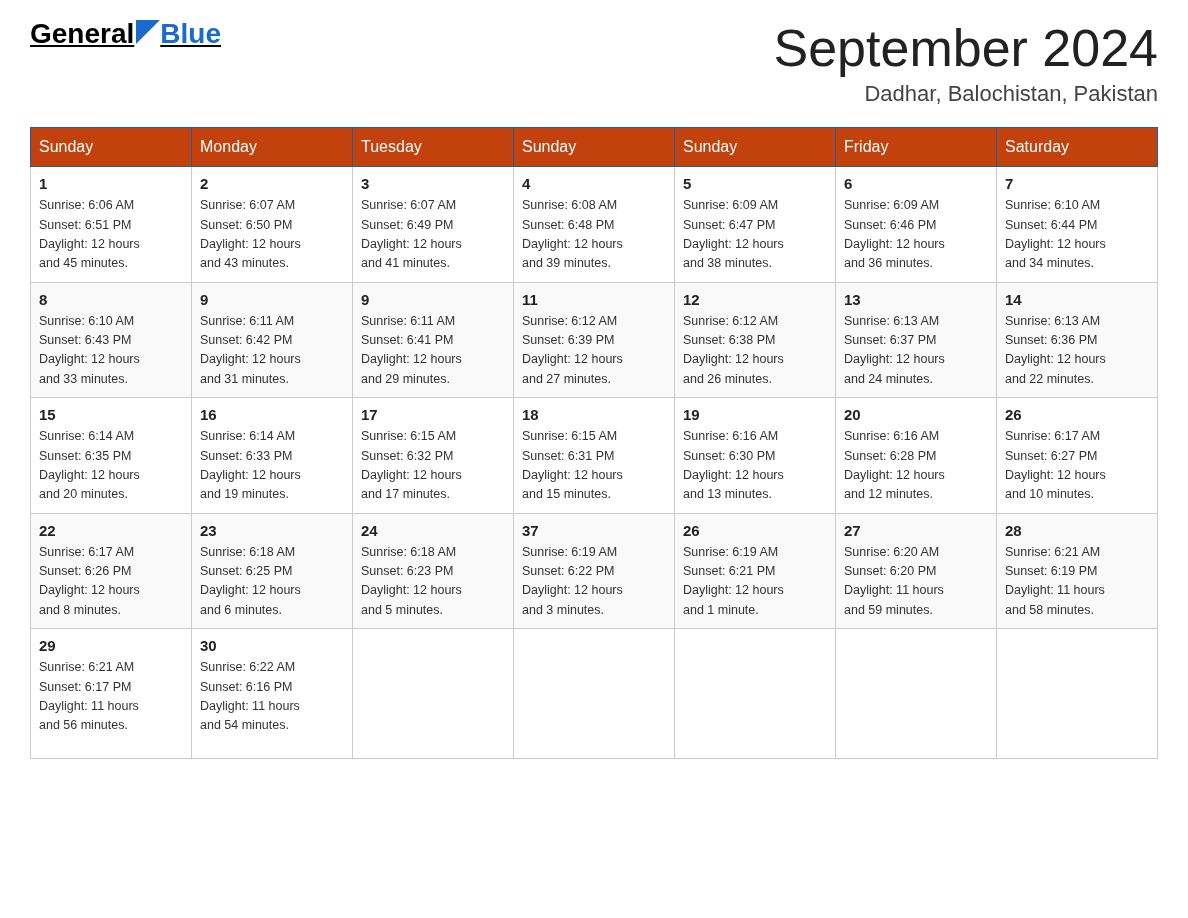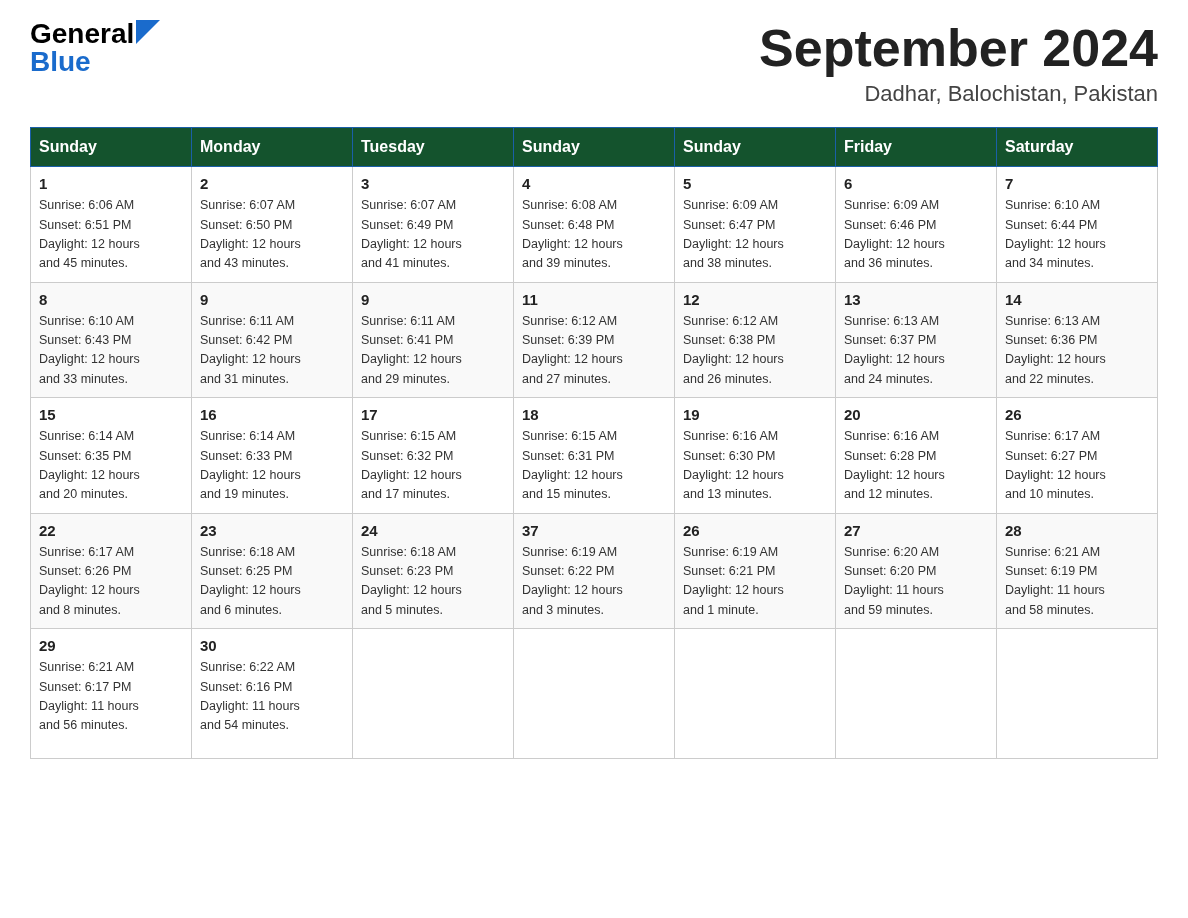--- a/index.html
+++ b/index.html
@@ -11,22 +11,23 @@
       min-height: 918px;
     }
     .header {
       display: flex;
       justify-content: space-between;
       align-items: flex-start;
       margin-bottom: 20px;
     }
     .logo {
       display: flex;
-      flex-direction: column;
+      flex-direction: row;
       line-height: 1;
+      text-decoration: underline;
     }
     .logo-general {
       font-size: 28px;
       font-weight: bold;
       color: #000;
       display: flex;
       align-items: center;
     }
     .logo-blue-text {
       color: #1a6bcc;
@@ -46,39 +47,39 @@
     }
     .logo-blue-row {
       display: flex;
       align-items: center;
     }
     .title-block {
       text-align: right;
     }
     .month-title {
       font-size: 52px;
-      font-weight: bold;
+      font-weight: normal;
       color: #222;
       line-height: 1.1;
     }
     .location-title {
       font-size: 22px;
       color: #444;
       margin-top: 4px;
     }
     table {
       width: 100%;
       border-collapse: collapse;
       table-layout: fixed;
     }
     thead tr th {
-      background-color: #14532d;
+      background-color: #c2410c;
       color: #fff;
       font-size: 16px;
-      font-weight: bold;
+      font-weight: normal;
       padding: 10px 8px;
       text-align: left;
       border: 1px solid #1a5fa8;
     }
     tbody tr td {
       vertical-align: top;
       padding: 8px 8px;
       border: 1px solid #ccc;
       font-size: 13px;
       color: #333;

